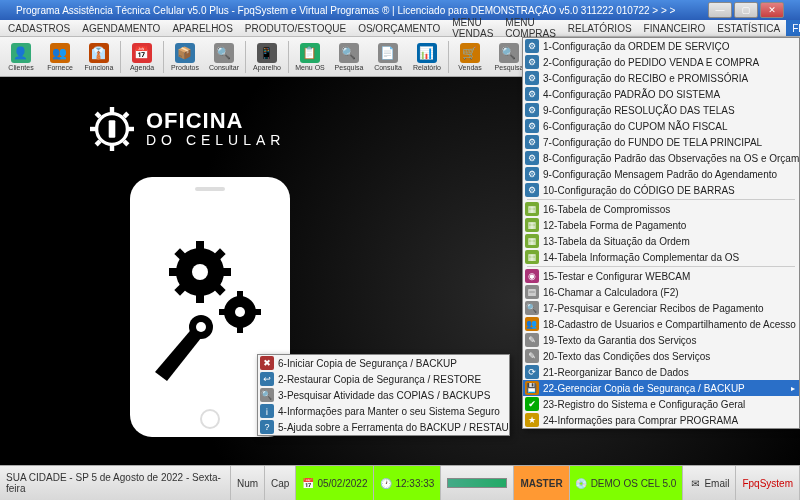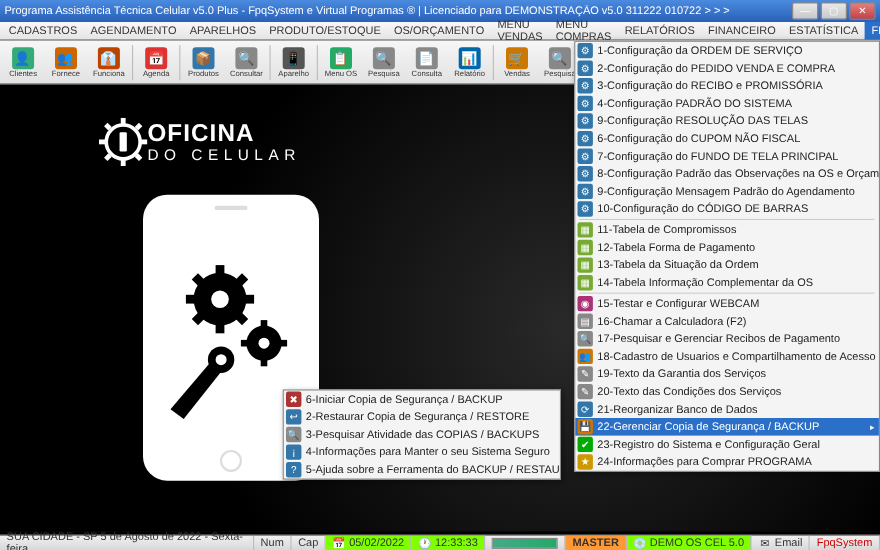--- a/index.html
+++ b/index.html
@@ -1,40 +1,40 @@
 <!DOCTYPE html>
 <html><head>
 <meta charset="utf-8">
 <style>
 * { margin: 0; padding: 0; box-sizing: border-box; font-family: Tahoma, Arial, sans-serif; font-size: 10px; }
 body { width: 800px; height: 500px; overflow: hidden; background: #000; position: relative; }
 
 
-.titlebar { height: 20px; background: linear-gradient(to bottom, #4a8be0, #2a5fb8); color: #fff; display: flex; align-items: center; padding: 0 4px; }
+.titlebar { height: 20px; background: linear-gradient(to bottom, #4a8be0, #2a5fb8); color: #fff; display: flex; align-items: center; padding: 0 16px; }
 .titlebar-text { flex: 1; font-size: 10px; white-space: nowrap; overflow: hidden; }
 .win-btns { display: flex; gap: 2px; }
 .win-btn { width: 24px; height: 16px; background: linear-gradient(to bottom,#e8e8e8,#c8c8c8); border: 1px solid #888; border-radius: 2px; display: flex; align-items: center; justify-content: center; cursor: pointer; font-size: 9px; }
 .win-btn.close { background: linear-gradient(to bottom,#e28080,#c84040); color: #fff; }
 
 
 .menubar { height: 17px; background: linear-gradient(to bottom,#f8f8f8,#e4e4e4); border-bottom: 1px solid #bbb; display: flex; align-items: stretch; padding: 0 2px; }
 .menu-item { padding: 2px 6px; color: #333; cursor: pointer; display: flex; align-items: center; text-decoration: underline; text-decoration-color: transparent; }
 .menu-item.active { background: #2a6fc8; color: #fff; }
 
 
 .toolbar { height: 40px; background: linear-gradient(to bottom,#f6f6f6,#e2e2e2); border-bottom: 1px solid #aaa; display: flex; align-items: center; padding: 0 2px; gap: 1px; }
 .tool-btn { display: flex; flex-direction: column; align-items: center; justify-content: center; width: 38px; height: 38px; cursor: pointer; border: 1px solid transparent; border-radius: 2px; }
 .tool-ico { width: 20px; height: 20px; border-radius: 3px; display: flex; align-items: center; justify-content: center; font-size: 12px; color: #fff; }
 .tool-lbl { font-size: 7px; color: #333; margin-top: 1px; white-space: nowrap; }
 .tool-sep { width: 1px; height: 32px; background: #bbb; margin: 0 1px; }
 
 
 .content { position: absolute; top: 77px; left: 0; right: 0; bottom: 17px; background: #1a1a1a; overflow: hidden; }
 .wallpaper { position: absolute; inset: 0; background: radial-gradient(circle at 65% 55%, #2a2a2a 0%, #000 60%); }
-.logo-area { position: absolute; left: 90px; top: 30px; color: #fff; display: flex; align-items: center; gap: 0; }
+.logo-area { position: absolute; left: 90px; top: 30px; color: #fff; display: flex; align-items: center; gap: 12px; }
 .logo-gear { width: 44px; height: 44px; }
 .logo-text-main { font-size: 22px; font-weight: 600; letter-spacing: 1px; line-height: 1; }
 .logo-text-sub { font-size: 14px; letter-spacing: 5px; }
 .phone-graphic { position: absolute; left: 130px; top: 100px; width: 160px; height: 260px; background: #fff; border-radius: 22px; display: flex; align-items: center; justify-content: center; }
 .phone-inner { width: 130px; height: 210px; display: flex; align-items: center; justify-content: center; }
 .gear-svg { fill: #000; }
 .spk { position:absolute; top:10px; left:50%; transform:translateX(-50%); width:30px; height:4px; background:#ddd; border-radius:2px;}
 .home-btn { position:absolute; bottom:8px; left:50%; transform:translateX(-50%); width:20px; height:20px; border:2px solid #ddd; border-radius:50%;}
 
 
@@ -42,21 +42,21 @@
 .dd-item { display: flex; align-items: center; height: 16px; padding: 0 4px 0 2px; cursor: pointer; color: #222; gap: 4px; white-space: nowrap; overflow: hidden; }
 .dd-item.highlight { background: #2a6fc8; color: #fff; }
 .dd-ico { width: 14px; height: 14px; flex-shrink: 0; border-radius: 2px; display: flex; align-items: center; justify-content: center; font-size: 9px; color: #fff; }
 .dd-arrow { margin-left: auto; font-size: 8px; }
 .dd-sep { height: 1px; background: #ccc; margin: 1px 4px; }
 
 
 .submenu { position: absolute; left: 257px; bottom: 47px; width: 253px; background: #f4f4f4; border: 1px solid #888; box-shadow: 2px 2px 6px rgba(0,0,0,.4); z-index: 5; }
 
 
-.statusbar { position: absolute; bottom: 0; left: 0; right: 0; height: 14px; background: linear-gradient(to bottom,#f0f0f0,#d8d8d8); border-top: 1px solid #aaa; display: flex; align-items: center; font-size: 9px; color: #333; }
+.statusbar { position: absolute; bottom: 0; left: 0; right: 0; height: 35px; background: linear-gradient(to bottom,#f0f0f0,#d8d8d8); border-top: 1px solid #aaa; display: flex; align-items: center; font-size: 9px; color: #333; }
 .sb-cell { padding: 0 6px; border-right: 1px solid #bbb; height: 100%; display: flex; align-items: center; gap: 3px; }
 .sb-cell.flex { flex: 1; }
 .sb-cell.green { background: #7fff00; }
 .sb-cell.orange { background: #ff9933; font-weight: bold; }
 .sb-progress { width: 60px; height: 10px; background: linear-gradient(to right,#4a8,#2a6); border: 1px solid #888; }
 .sb-ico { width: 12px; height: 12px; display: inline-flex; align-items: center; justify-content: center; }
 
 svg { display: block; }
 </style>
 </head>
@@ -281,21 +281,21 @@
       <div class="dd-ico" style="background: rgb(51, 119, 170);">⚙</div>
       <span>9-Configuração Mensagem Padrão do Agendamento</span>
     </div>
     <div class="dd-item">
       <div class="dd-ico" style="background: rgb(51, 119, 170);">⚙</div>
       <span>10-Configuração do CÓDIGO DE BARRAS</span>
     </div>
     <div class="dd-sep"></div>
     <div class="dd-item">
       <div class="dd-ico" style="background: rgb(119, 170, 51);">▦</div>
-      <span>11-Tabela de Compromissos</span>
+      <span>16-Tabela de Compromissos</span>
     </div>
     <div class="dd-item">
       <div class="dd-ico" style="background: rgb(119, 170, 51);">▦</div>
       <span>12-Tabela Forma de Pagamento</span>
     </div>
     <div class="dd-item">
       <div class="dd-ico" style="background: rgb(119, 170, 51);">▦</div>
       <span>13-Tabela da Situação da Ordem</span>
     </div>
     <div class="dd-item">

